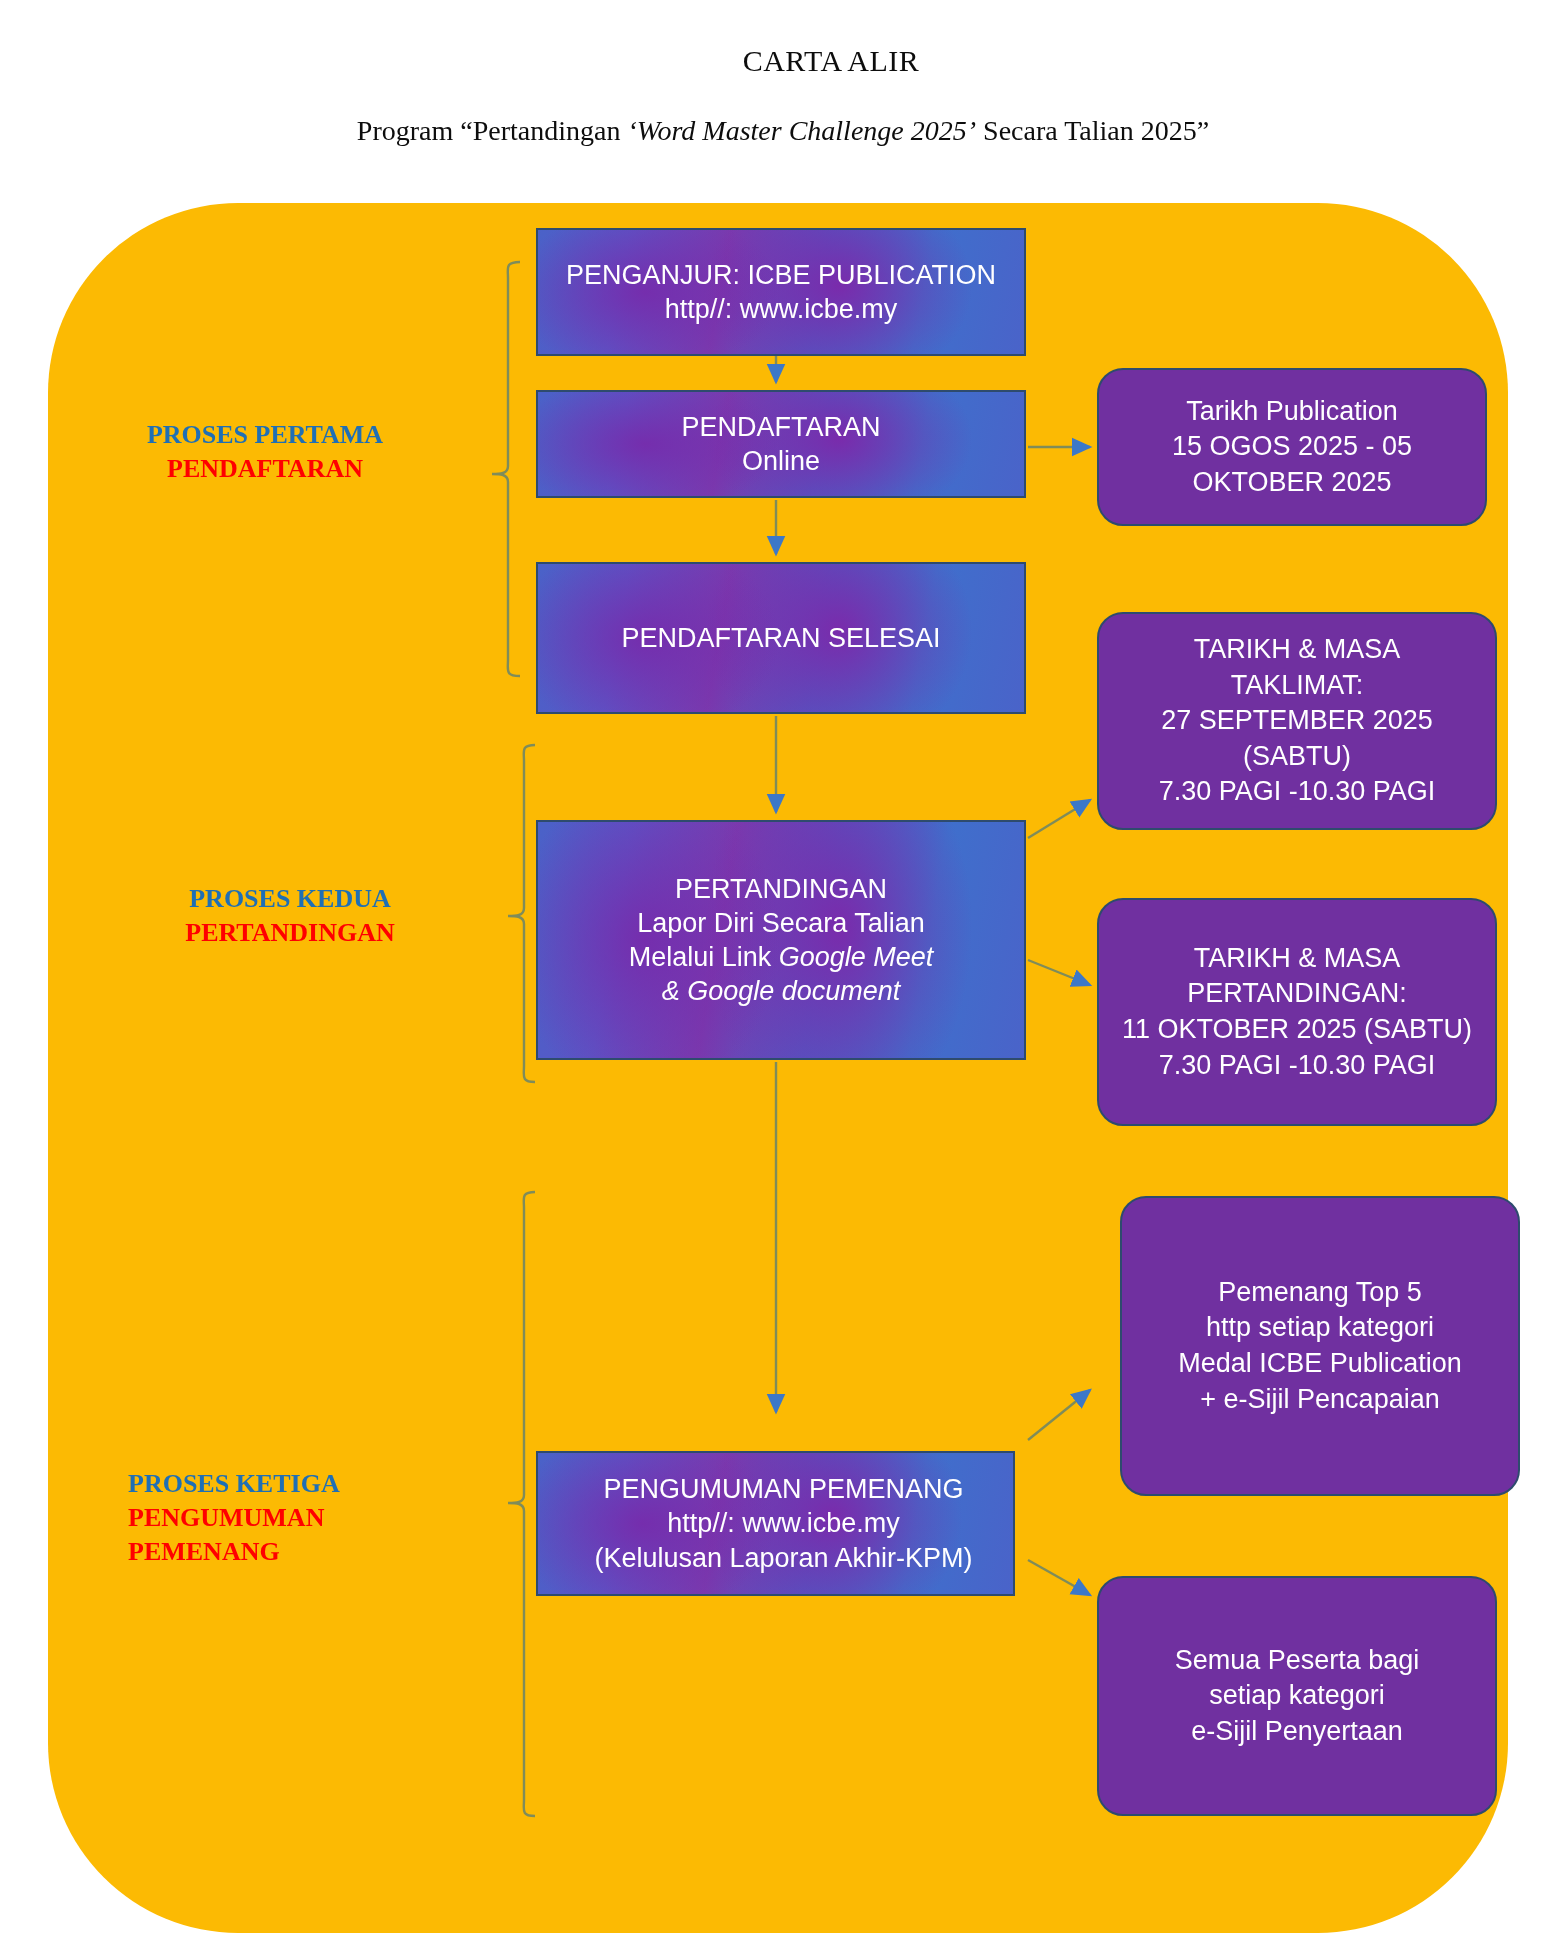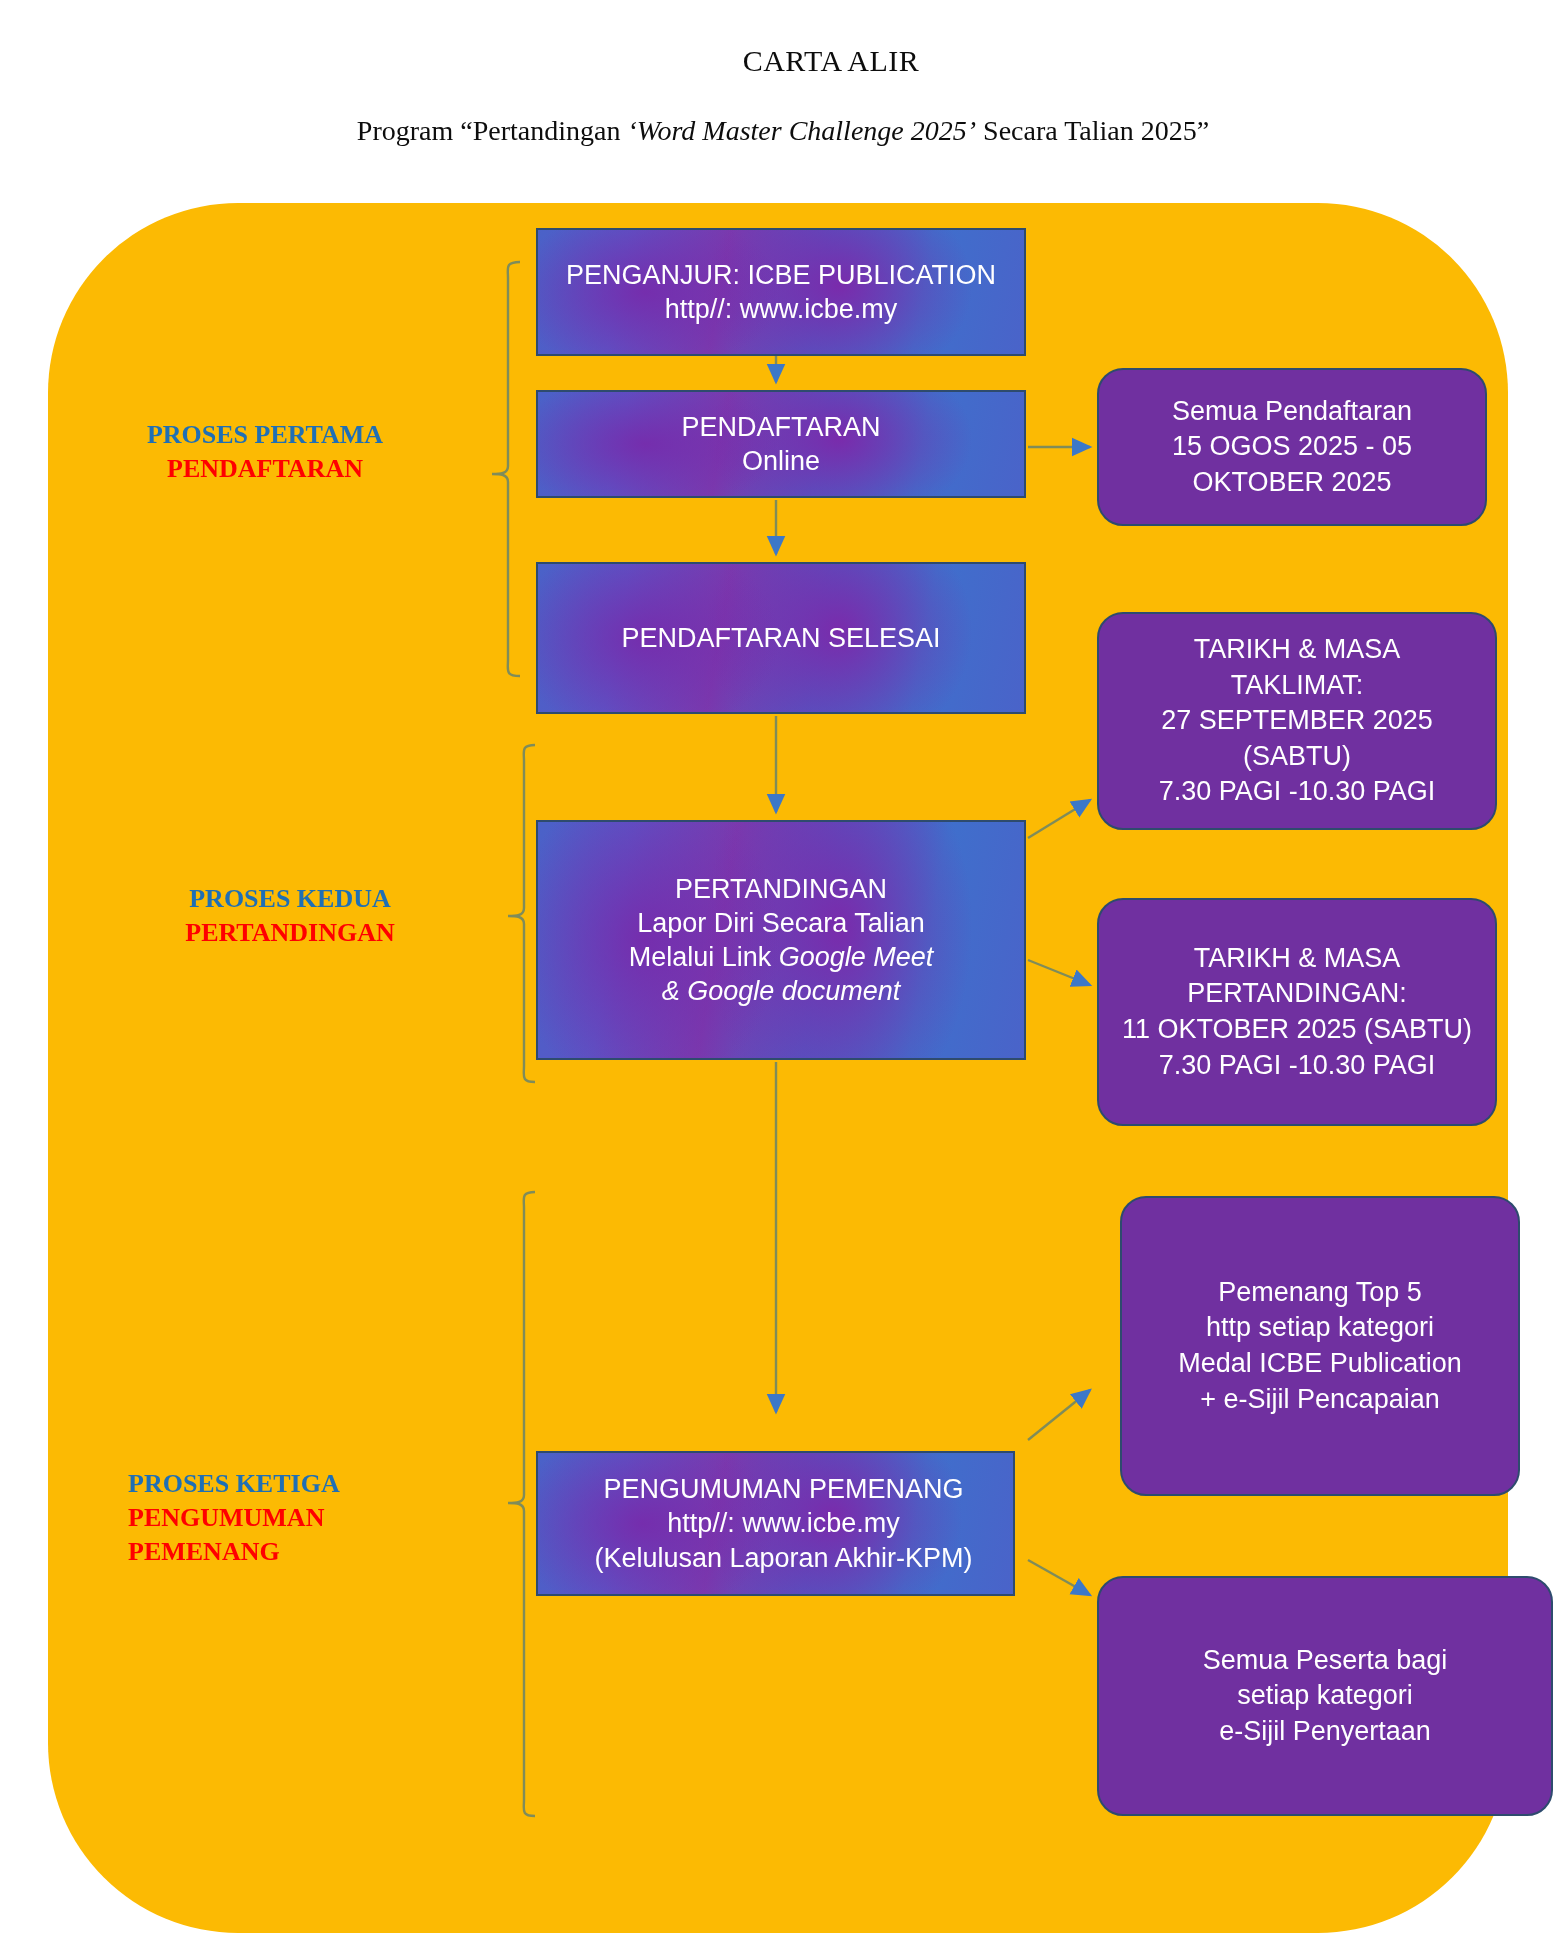--- a/index.html
+++ b/index.html
@@ -83,21 +83,21 @@
     text-align:center;
     font-size:27px;
     line-height:1.32;
     box-sizing:border-box;
     padding:6px 14px;
   }
   #ibox-tarikh-daftar{left:1097px;top:368px;width:390px;height:158px;}
   #ibox-taklimat{left:1097px;top:612px;width:400px;height:218px;}
   #ibox-tarikh-pertandingan{left:1097px;top:898px;width:400px;height:228px;}
   #ibox-pemenang-top5{left:1097px;top:1196px;width:400px;height:300px;margin-left:23px;}
-  #ibox-semua-peserta{left:1097px;top:1576px;width:456px;height:240px;}
+  #ibox-semua-peserta{left:1097px;top:1576px;width:400px;height:240px;}
 
   
   #wires{position:absolute;left:0;top:0;width:1566px;height:1955px;pointer-events:none;}
 </style>
 </head>
 <body>
 
 <div id="stage">
 
   <div class="title-main">CARTA ALIR</div>
@@ -179,21 +179,21 @@
   <div class="pbox" id="box-pengumuman">
     <div>
       <div>PENGUMUMAN PEMENANG</div>
       <div>http//: www.icbe.my</div>
       <div>(Kelulusan Laporan Akhir-KPM)</div>
     </div>
   </div>
 
   <div class="ibox" id="ibox-tarikh-daftar">
     <div>
-      <div>Semua Pendaftaran</div>
+      <div>Tarikh Publication</div>
       <div>15 OGOS 2025 - 05</div>
       <div>OKTOBER 2025</div>
     </div>
   </div>
 
   <div class="ibox" id="ibox-taklimat">
     <div>
       <div>TARIKH &amp; MASA</div>
       <div>TAKLIMAT:</div>
       <div>27 SEPTEMBER 2025</div>

